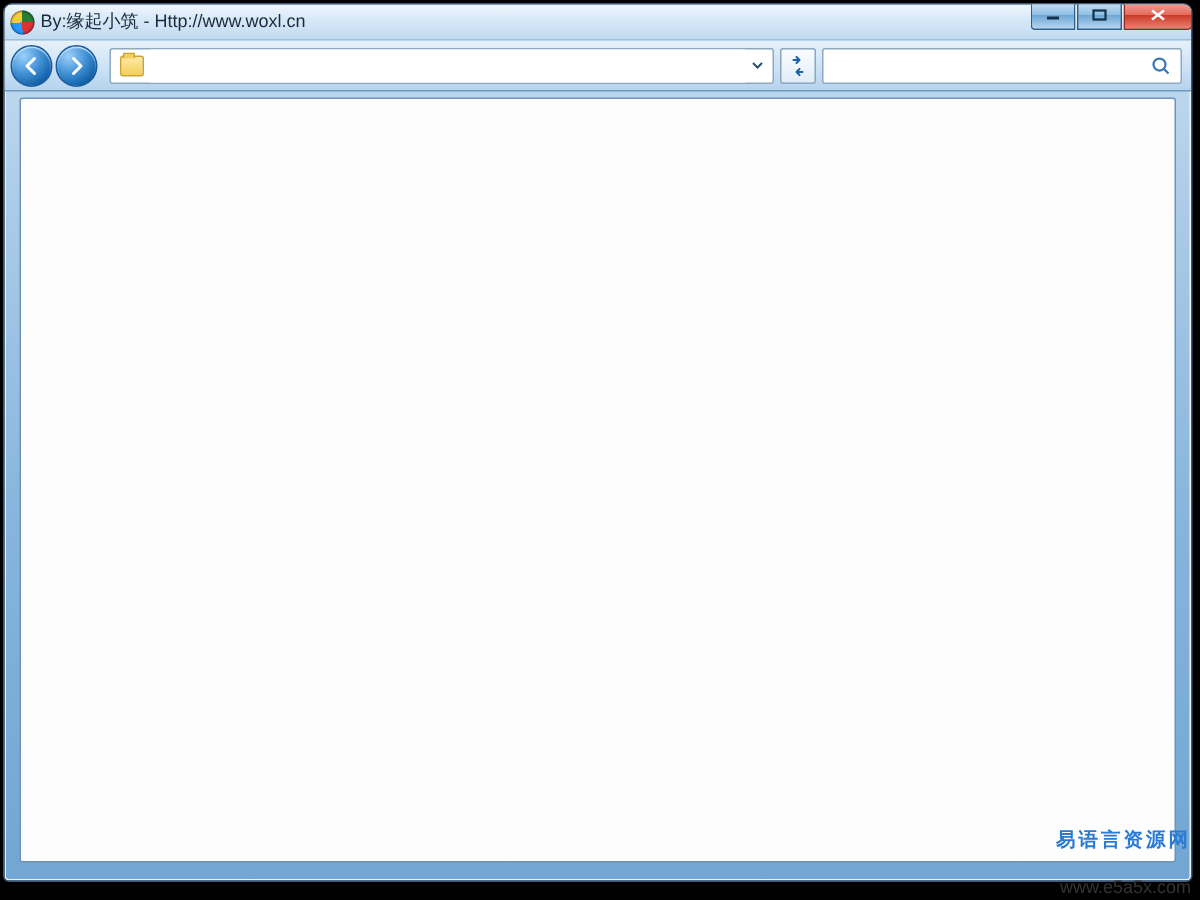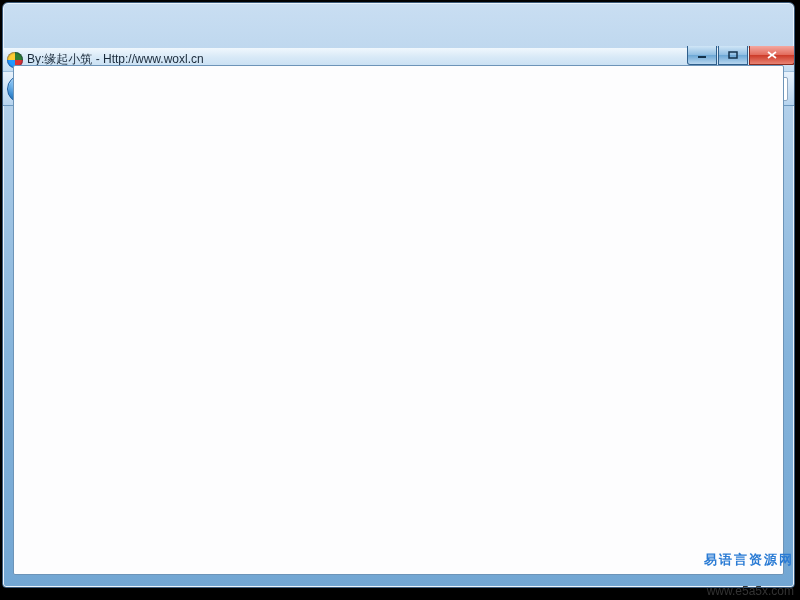--- a/index.html
+++ b/index.html
@@ -29,21 +29,20 @@
 
   
   .titlebar {
     height: 24px;
     display: flex;
     align-items: center;
     padding: 0 4px;
     position: relative;
     background: linear-gradient(180deg,#f0f7fd 0%, #d8e9f7 40%, #c1dbf1 100%);
     border-bottom: 1px solid #9ebfdc;
-    margin-top: 45px;
   }
   .titlebar .icon {
     width: 16px; height: 16px;
     margin-right: 4px;
     border-radius: 50%;
     background: conic-gradient(#2e7d32 0 90deg,#d33 90deg 180deg,#29f 180deg 270deg,#fc3 270deg 360deg);
     box-shadow: inset 0 0 2px #003;
   }
   .titlebar .title { color: #1a2a3a; white-space: nowrap; }
 

